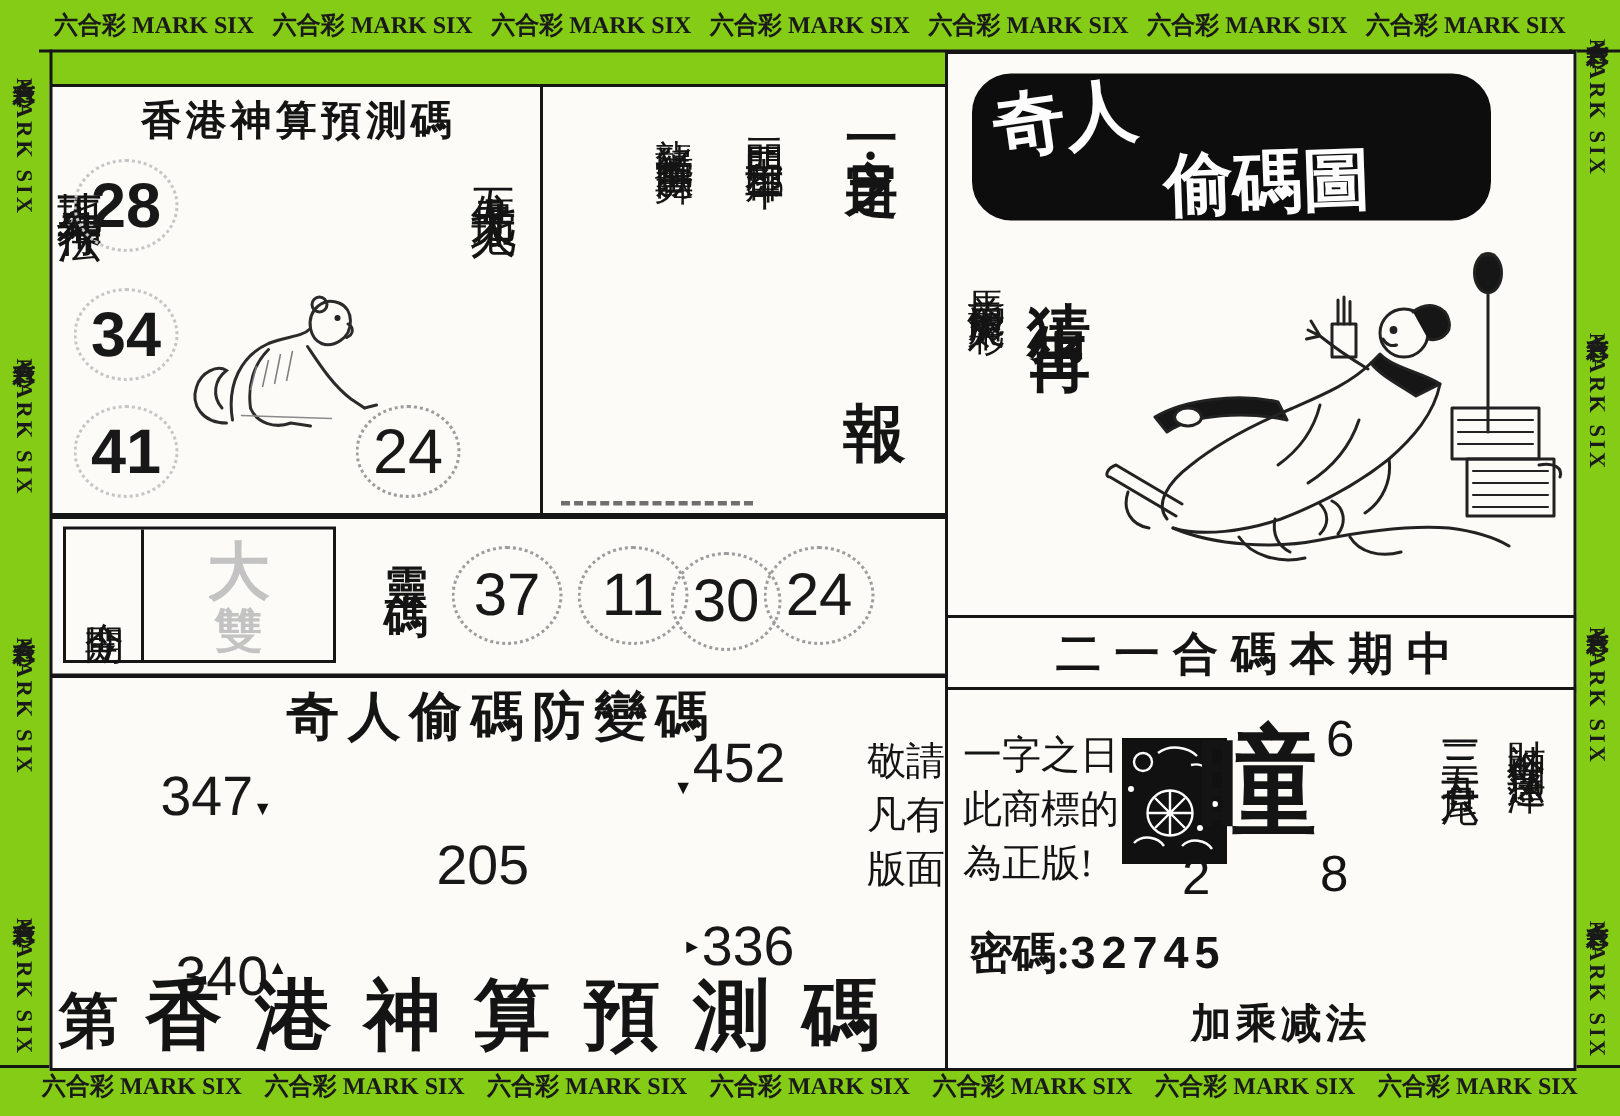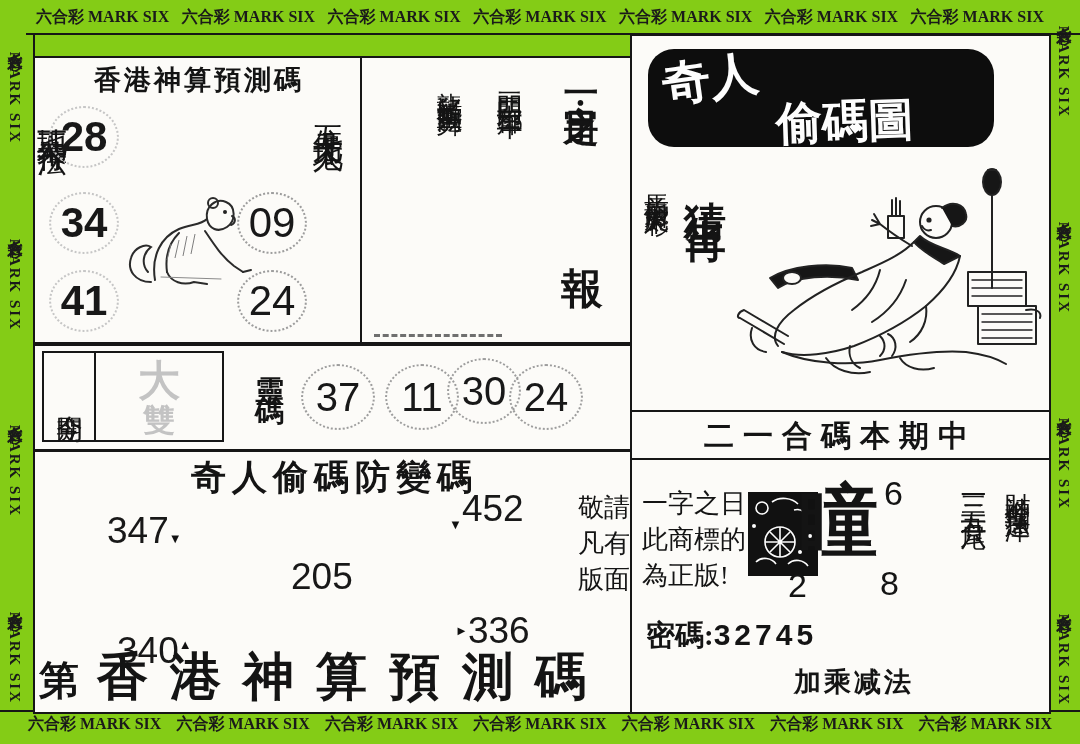--- a/index.html
+++ b/index.html
@@ -79,21 +79,20 @@
   <div class="abs rule" style="left:0;top:710px;width:1080px;height:2px;"></div>
   <div class="abs rule" style="left:33px;top:33px;width:2px;height:679px;"></div>
   <div class="abs rule" style="left:1046px;top:33px;width:2px;height:679px;"></div>
 
   <div class="box" style="left:33px;top:56px;width:328px;height:284px;">
     <div class="title-center" style="top:4px;font-size:27px;letter-spacing:3px;">香港神算預測碼</div>
     <div class="abs vt" style="left:2px;top:46px;height:234px;font-size:30px;">地丁五未神行法</div>
     <div class="dc faint" style="left:14px;top:48px;width:66px;height:58px;font-size:42px;">28</div>
     <div class="dc faint" style="left:14px;top:134px;width:66px;height:58px;font-size:42px;">34</div>
     <div class="dc faint" style="left:14px;top:212px;width:66px;height:58px;font-size:42px;">41</div>
-    <div class="dc" style="left:202px;top:134px;width:66px;height:58px;font-size:42px;">09</div>
     <div class="dc" style="left:202px;top:212px;width:66px;height:58px;font-size:42px;">24</div>
     <div class="abs vt" style="left:278px;top:44px;height:238px;font-size:30px;">五停七才天地人</div>
 
     <svg class="abs" style="left:86px;top:124px;" width="132" height="118" viewBox="0 0 132 118">
       <g fill="none" stroke="#2b2b2b" stroke-width="2" stroke-linecap="round">
         <path d="M30,100 C14,100 6,88 10,76 C13,66 24,61 30,65 C22,71 20,82 27,90"></path>
         <path d="M34,98 C30,74 40,55 58,47 C70,42 80,43 86,37"></path>
         <path d="M86,37 C84,24 95,16 105,20 C115,24 115,39 106,45 C97,51 88,47 86,37 Z"></path>
         <circle cx="92" cy="21" r="5"></circle>
         <path d="M111,34 C115,36 115,41 110,43"></path>
@@ -127,21 +126,21 @@
         <span class="vt" style="font-size:26px;letter-spacing:1px;">今期開</span>
       </div>
       <div style="flex:1;position:relative;">
         <div class="faint-wm" style="top:0px;font-size:42px;">大</div>
         <div class="faint-wm" style="top:46px;font-size:32px;">雙</div>
       </div>
     </div>
     <div class="abs vt" style="left:220px;top:8px;height:84px;font-size:29px;font-weight:bold;letter-spacing:20px;">靈碼</div>
     <div class="dc" style="left:266px;top:18px;width:70px;height:62px;font-size:40px;">37</div>
     <div class="dc" style="left:350px;top:18px;width:70px;height:62px;font-size:40px;">11</div>
-    <div class="dc" style="left:412px;top:12px;width:70px;height:62px;font-size:40px;">30</div>
+    <div class="dc" style="left:412px;top:22px;width:70px;height:62px;font-size:40px;">30</div>
     <div class="dc" style="left:474px;top:18px;width:70px;height:62px;font-size:40px;">24</div>
   </div>
 
   <div class="box" style="left:33px;top:450px;width:599px;height:260px;">
     <div class="title-center" style="top:2px;font-size:35px;letter-spacing:6px;">奇人偷碼防變碼</div>
     <div class="num" style="left:72px;top:58px;">
       <span>347</span><span class="arrow">▼</span>
     </div>
     <div class="num" style="left:414px;top:36px;">
       <span class="arrow" style="position:relative;top:8px;">▼</span><span>452</span>

